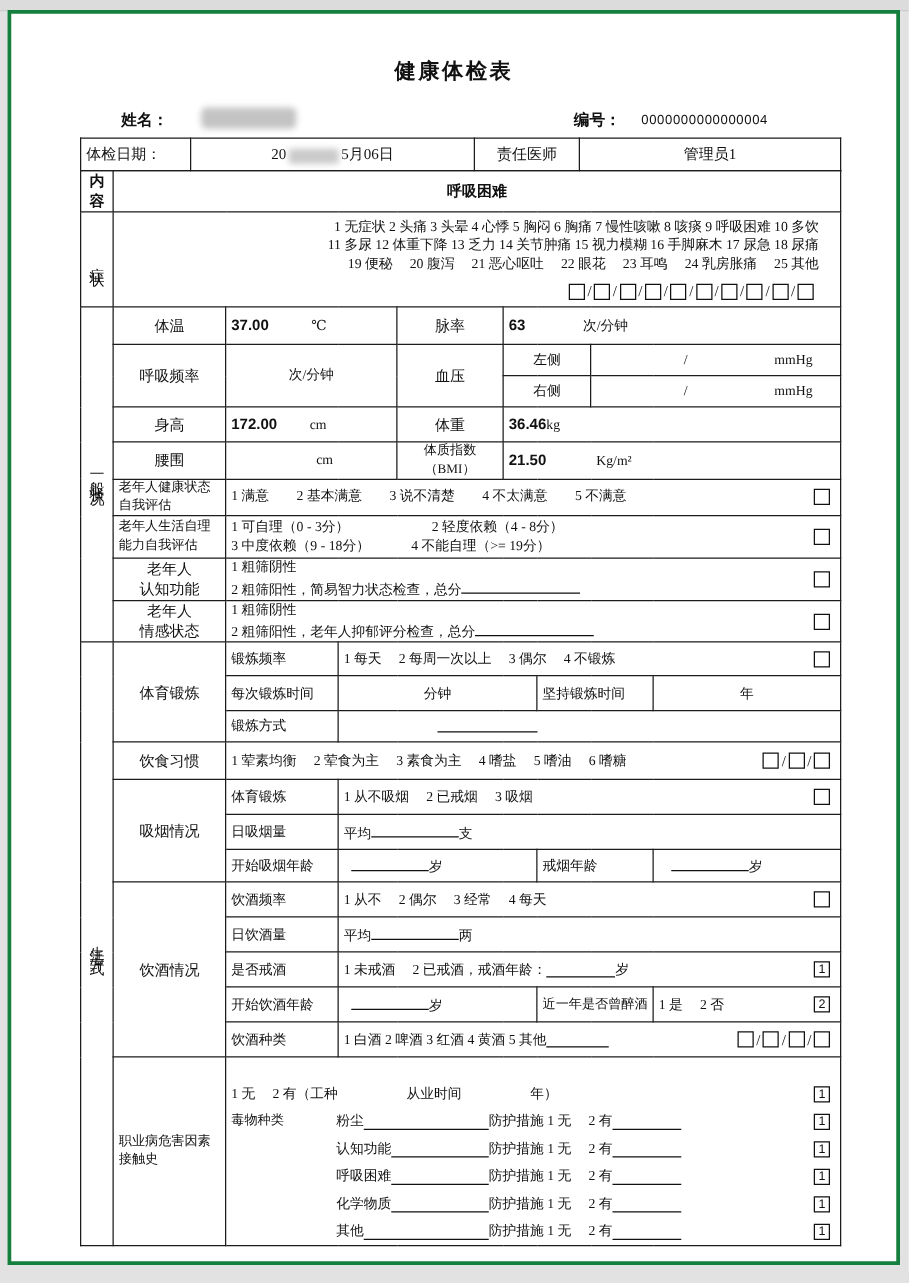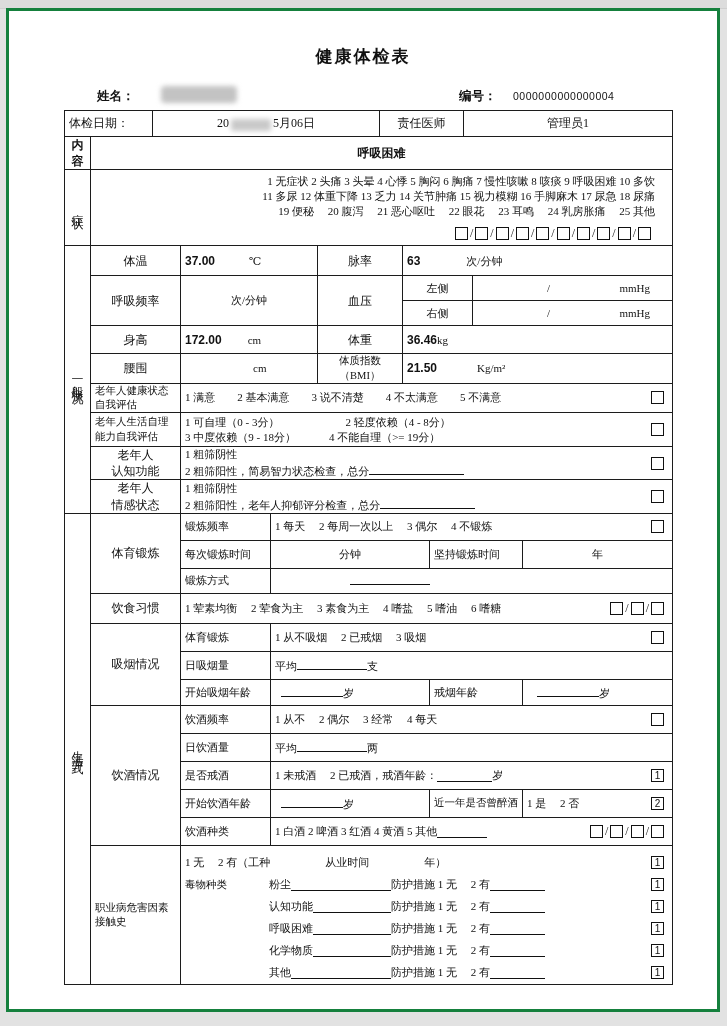--- a/index.html
+++ b/index.html
@@ -335,21 +335,21 @@
             <span class="boxr"><span class="cbi"><span class="cb"></span></span><span class="cbi"><span class="cb"></span></span><span class="cbi"><span class="cb"></span></span><span class="cbi"><span class="cb"></span></span></span>
           </div>
         </td>
       </tr>
 
       <tr style="height:131px">
         <td class="f10">
               <div>职业病危害因素</div>
               <div>接触史</div>
             </td>
-        <td colspan="8" style="vertical-align:top;padding-top:6px;">
+        <td colspan="8" style="vertical-align:top;padding-top:18px;">
           <div class="occ-line">
             <span>1 无　 2 有（工种　　　　　从业时间　　　　　年）</span>
             <span class="cb cbn boxr">1</span>
           </div>
           <div class="occ-line">
             <span class="toxcol f10">毒物种类</span>
             <span>粉尘</span>
                 <span class="bl" style="width:100px"></span>
             <span>防护措施 1 无　 2 有</span>
                 <span class="bl" style="width:55px"></span>

